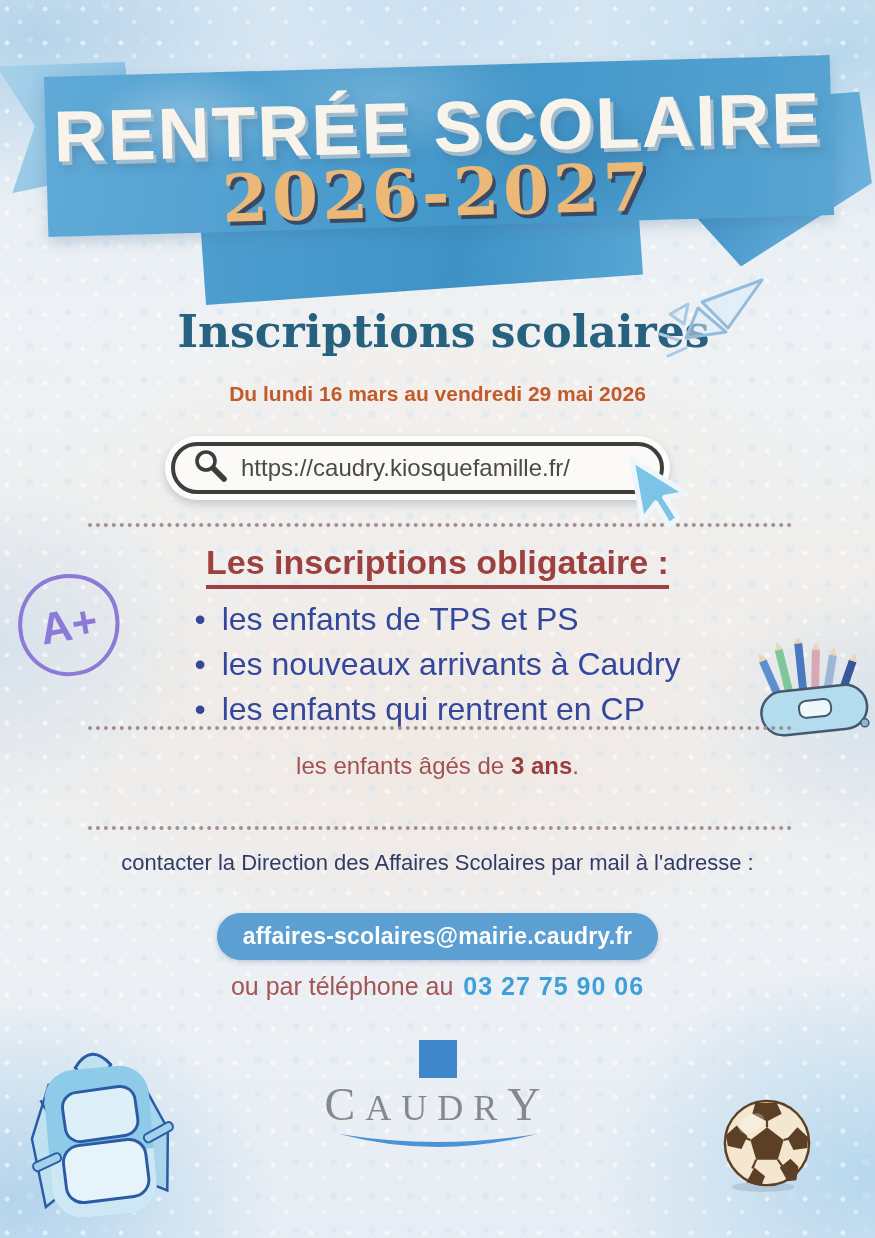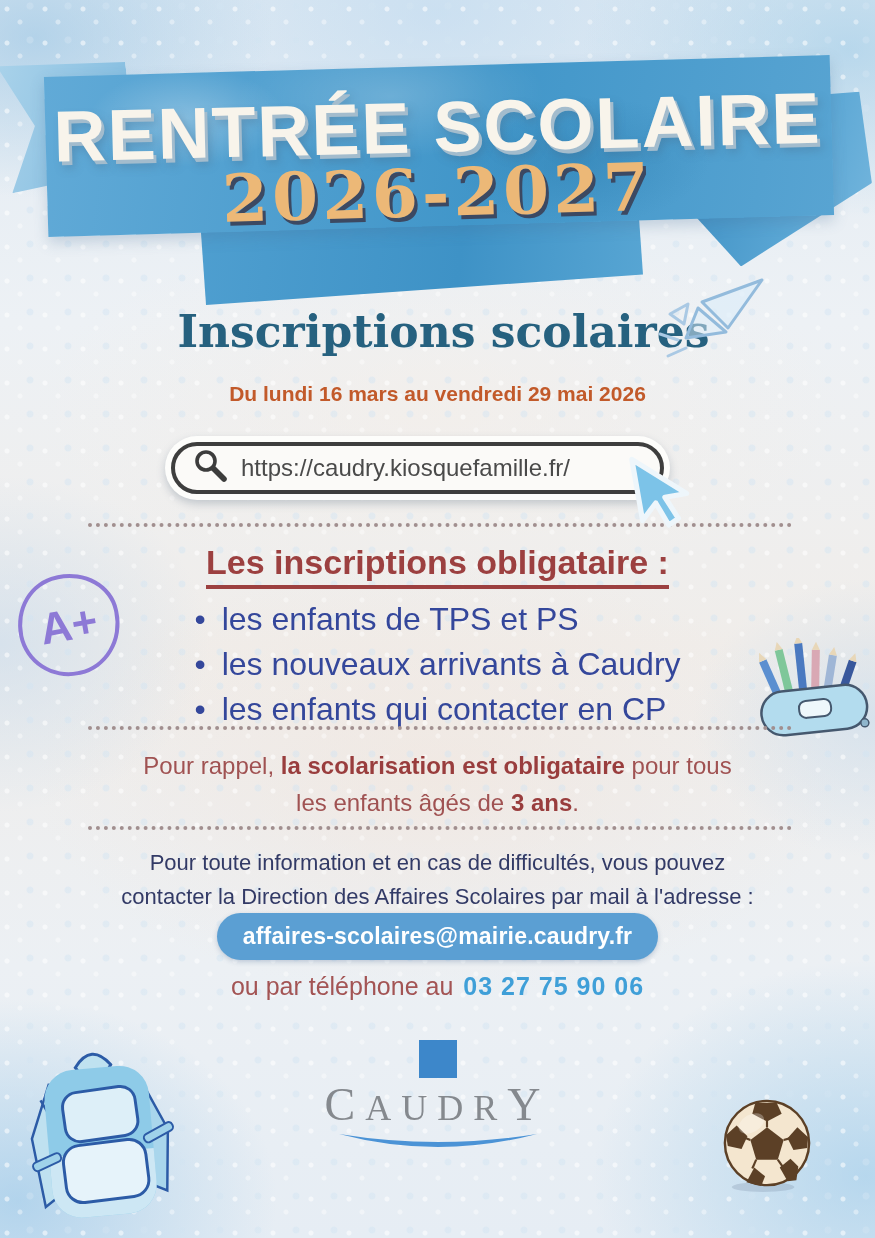--- a/index.html
+++ b/index.html
@@ -156,21 +156,21 @@
 
   <div class="abs dotted dot1"></div>
 
   <div class="abs center-row concern-heading">
     <span class="ul">Les inscriptions obligataire :</span>
   </div>
   <div class="abs concern-list">
     <ul>
       <li>les enfants de TPS et PS</li>
       <li>les nouveaux arrivants à Caudry</li>
-      <li>les enfants qui contacter en CP</li>
+      <li>les enfants qui rentrent en CP</li>
     </ul>
   </div>
 
   <div class="abs aplus">
     <span>A+</span>
   </div>
 
   <div class="abs pencil-case">
     <svg width="120" height="108" viewBox="0 0 120 108">
       <g transform="rotate(-6 60 60)">
@@ -201,28 +201,26 @@
         <rect x="6" y="50" width="106" height="44" rx="22" fill="#b3dcee" stroke="#45586e" stroke-width="2.5"></rect>
         <rect x="44" y="62" width="32" height="17" rx="7" fill="#eef7fb" stroke="#45586e" stroke-width="2"></rect>
         <circle cx="108" cy="90" r="4" fill="#8fb6cc" stroke="#45586e" stroke-width="1.5"></circle>
       </g>
     </svg>
   </div>
 
   <div class="abs dotted dot2"></div>
 
   <div class="abs center-row rappel">
-    <div><span>Pour rappel, </span><b>la scolarisation est obligataire</b><span> pour tous</span></div>
     <div><span>les enfants âgés de </span><b>3 ans</b><span>.</span></div>
   </div>
 
   <div class="abs dotted dot3"></div>
 
   <div class="abs center-row contact-lines">
-    <div>Pour toute information et en cas de difficultés, vous pouvez</div>
     <div>contacter la Direction des Affaires Scolaires par mail à l'adresse :</div>
   </div>
   <div class="abs email-row">
     <div class="email-pill">affaires-scolaires@mairie.caudry.fr</div>
   </div>
   <div class="abs center-row phone-line">
     <span class="phone-prefix">ou par téléphone au</span><span class="phone-number">03 27 75 90 06</span>
   </div>
 
   <div class="abs logo-square"></div>

